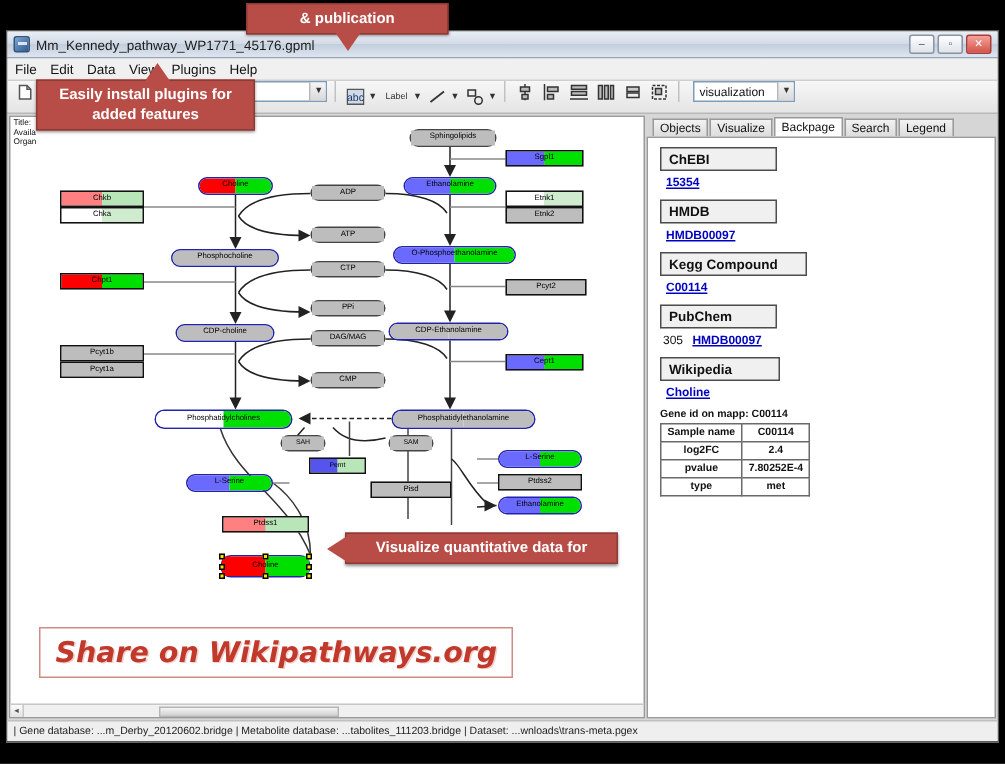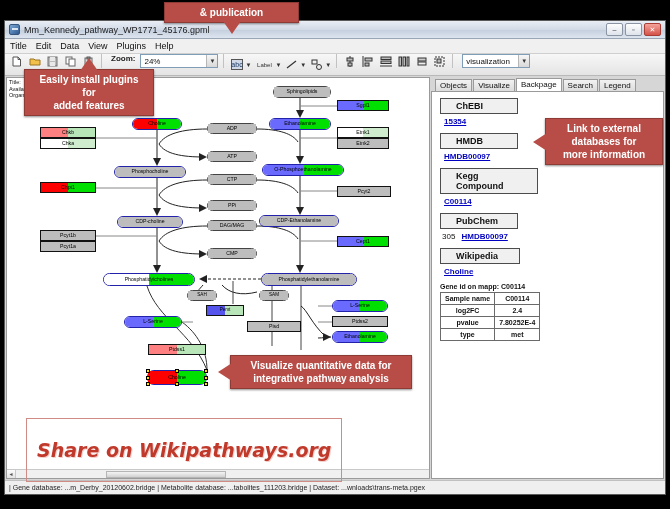--- a/index.html
+++ b/index.html
@@ -112,21 +112,21 @@
     font-size:8px; padding:1px 4px 1px; border:1px solid #9a9a9a; border-bottom:none;
     background:linear-gradient(to bottom,#f2f2f2,#dcdcdc); color:#111;
   }
   .tab.active{ background:#fff; padding-bottom:2px; font-weight:normal;}
   #sidepanel{
     flex:1; background:#fff; border:1px solid #9a9a9a; overflow:hidden;
     position:relative; padding:6px 8px; font-size:8px; color:#111;
   }
   .dbhdr{
     border:1px solid #4c4c4c; background:#f0f0f0; font-weight:bold; font-size:9px;
-    padding:2px 15px; width:78px; margin-bottom:3px;
+    padding:2px 5px; width:78px; margin-bottom:3px;
   }
   .dblink{ color:#0000c0; text-decoration:underline; font-size:8px; font-weight:bold;
            display:inline-block; margin:0 0 7px 4px;}
   .dbplain{ color:#111; font-size:8px; display:inline-block; margin:0 0 7px 2px;}
   .exphdr{ font-weight:bold; font-size:9px; margin:3px 0 8px; }
   .geneid{ font-size:7px; font-weight:bold; margin-bottom:2px;}
   table.extable{ border-collapse:collapse; font-size:7px; }
   table.extable td{
     border:1px solid #6a6a6a; padding:2px 4px; text-align:center; min-width:45px;
     font-weight:bold; color:#111;
@@ -193,21 +193,21 @@
     border-left:9px solid transparent; border-right:9px solid transparent;
     border-bottom:13px solid #b84c46;
   }
   .tail-left{
     top:50%; margin-top:-9px; left:-13px;
     border-top:9px solid transparent; border-bottom:9px solid transparent;
     border-right:14px solid #b84c46;
   }
   .share-box{
     position:absolute; border:1px solid #d08b85; background:rgba(255,255,255,.0);
-    padding:20px 10px; z-index:50;
+    padding:5px 10px; z-index:50;
   }
   .share-box span{
     font-family:"DejaVu Sans", sans-serif;
     font-style:italic; font-weight:bold; font-size:19px; color:#c0392b;
     text-shadow:1px 1px 0 #f2cfcb;
     white-space:nowrap;
   }
 </style>
 </head>
 <body>
@@ -220,21 +220,21 @@
       <div class="app-ico"></div>
       <span>Mm_Kennedy_pathway_WP1771_45176.gpml</span>
       <div class="win-btns">
         <div class="win-btn">–</div>
         <div class="win-btn">▫</div>
         <div class="win-btn close">✕</div>
       </div>
     </div>
 
     <div id="menubar">
-      <span>Title</span>
+      <span>File</span>
       <span>Edit</span>
       <span>Data</span>
       <span>View</span>
       <span>Plugins</span>
       <span>Help</span>
     </div>
 
     <div id="toolbar">
       <div class="tbtn">
         <svg width="11" height="11" viewBox="0 0 11 11">
@@ -753,36 +753,29 @@
     <div id="statusbar">
       <span>| Gene database: ...m_Derby_20120602.bridge | Metabolite database: ...tabolites_111203.bridge | Dataset: ...wnloads\trans-meta.pgex</span>
     </div>
   </div>
 
   <div class="callout" style="left:164px; top:2px; width:135px;">
     <div>&amp; publication</div>
     <div class="tail tail-down"></div>
   </div>
 
-  <div class="callout" style="left:24px; top:69px; width:130px;">
+  <div class="callout" style="left:24px; top:53px; width:146px;">
     <div>Easily install plugins for</div>
     <div>added features</div>
     <div class="tail tail-up" style="left:auto; right:55px; margin-left:0;"></div>
   </div>
 
-  <div class="callout" style="left:545px; top:118px; width:118px;">
-    <div>Link  to external</div>
-    <div>databases  for</div>
-    <div>more information</div>
-    <div class="tail tail-left"></div>
-  </div>
 
   <div class="callout" style="left:230px; top:355px; width:182px;">
     <div>Visualize quantitative data  for</div>
-    <div>integrative pathway analysis</div>
     <div class="tail tail-left"></div>
   </div>
 
   <div class="share-box" style="left:26px; top:418px;">
     <span>Share on Wikipathways.org</span>
   </div>
 
 </div>
 
 </body></html>

